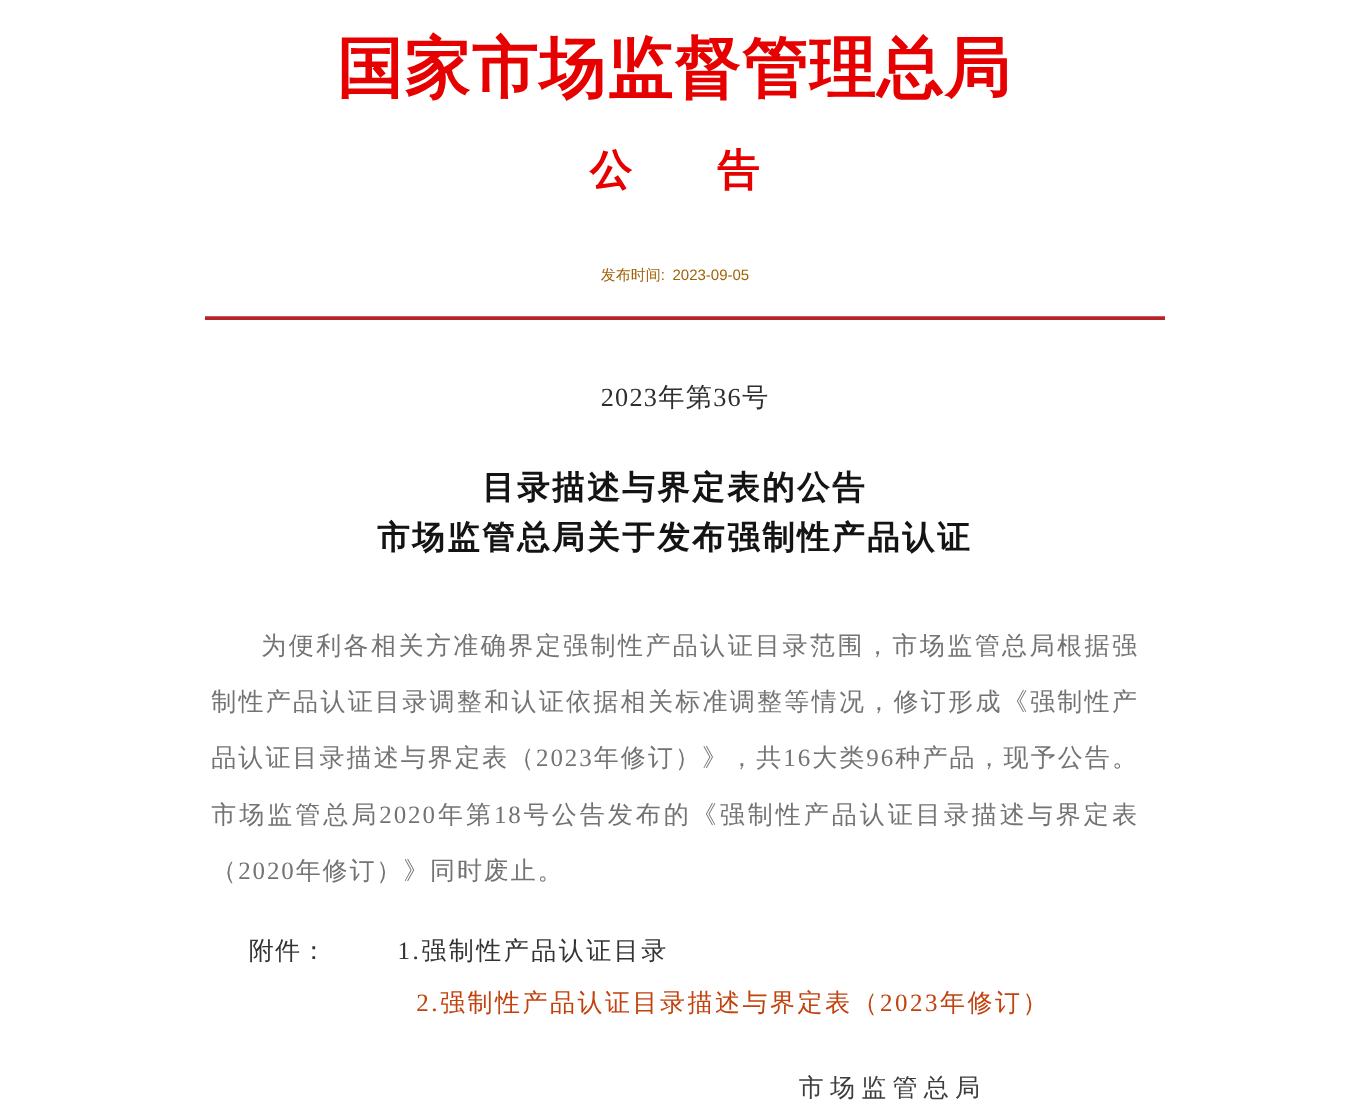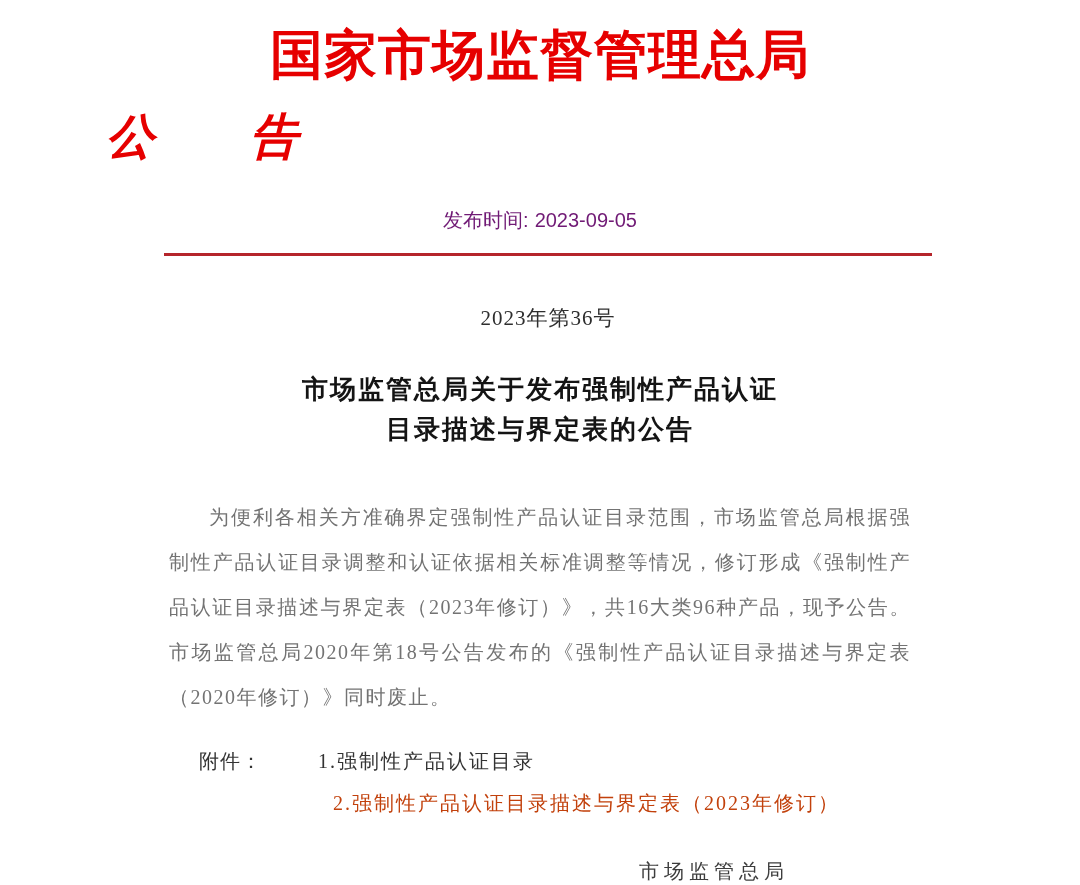--- a/index.html
+++ b/index.html
@@ -17,32 +17,32 @@
     margin: 24px 0 0 0;
     text-align: center;
     color: #e60000;
     font-size: 53px;
     line-height: 62px;
     font-weight: bold;
     letter-spacing: 1px;
   }
   .notice-title {
     margin: 27px 0 0 0;
+    text-align: center;
     color: #e60000;
-    font-size: 48px;
+    font-size: 34px;
     line-height: 48px;
     font-weight: bold;
-    font-style: italic;
   }
   .publish-time {
     margin-top: 49px;
     text-align: center;
-    color: #701a75;
+    color: #a16207;
     font-family: "Liberation Sans", "DejaVu Sans", sans-serif;
-    font-size: 20px;
+    font-size: 12px;
     line-height: 20px;
   }
   .publish-time .value { margin-left: 6px; }
   .red-divider {
     border: none;
     border-top: 3px solid #b5252b;
     margin: 23px 42px 0 58px;
   }
   .doc-number {
     margin-top: 51px;
@@ -111,22 +111,22 @@
 
   <div class="publish-time">
     <span class="label">发布时间:</span><span class="value">2023-09-05</span>
   </div>
 
   <hr class="red-divider">
 
   <div class="doc-number">2023年第36号</div>
 
   <div class="doc-title">
+    <div>目录描述与界定表的公告</div>
     <div>市场监管总局关于发布强制性产品认证</div>
-    <div>目录描述与界定表的公告</div>
   </div>
 
   <p class="body-text">为便利各相关方准确界定强制性产品认证目录范围，市场监管总局根据强制性产品认证目录调整和认证依据相关标准调整等情况，修订形成《强制性产品认证目录描述与界定表（2023年修订）》，共16大类96种产品，现予公告。市场监管总局2020年第18号公告发布的《强制性产品认证目录描述与界定表（2020年修订）》同时废止。</p>
 
   <div class="attachments">
     <span class="att-label">附件：</span>
     <div class="att-list">
       <div class="att-item">1.强制性产品认证目录</div>
       <a class="att-item second att-link">2.强制性产品认证目录描述与界定表（2023年修订）</a>
     </div>

